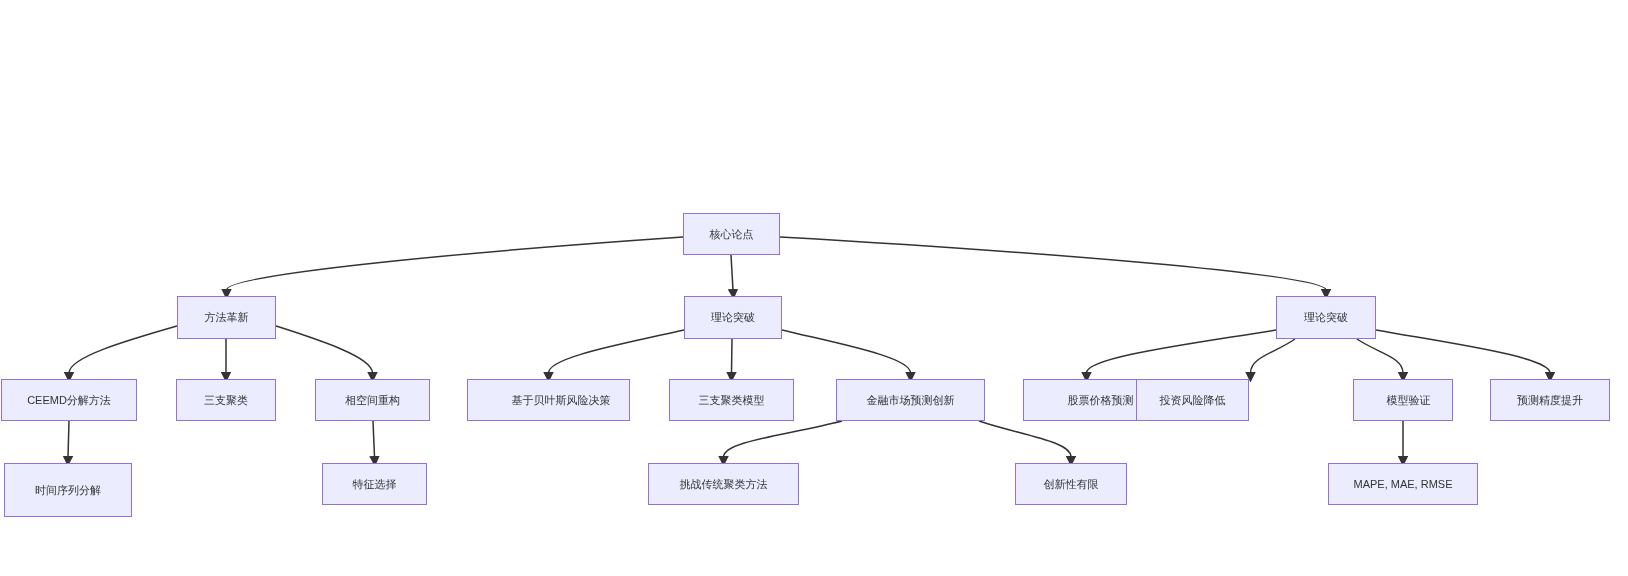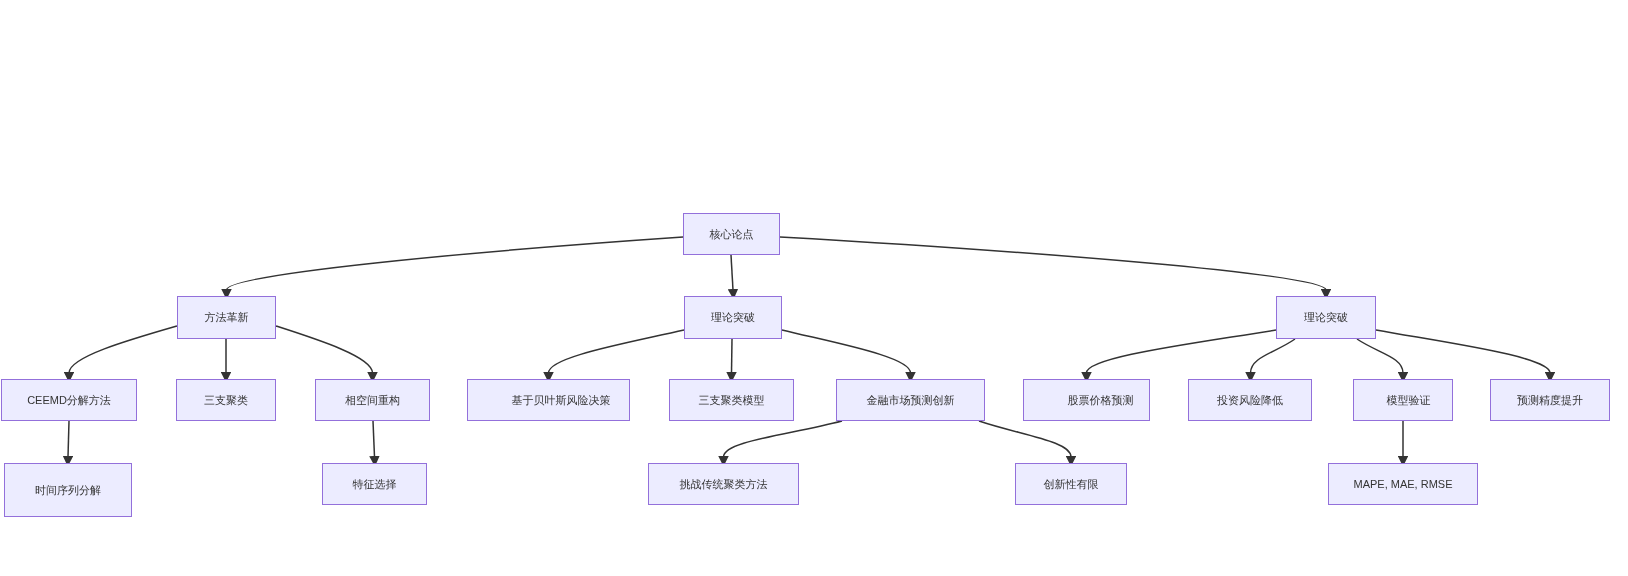--- a/index.html
+++ b/index.html
@@ -93,21 +93,21 @@
       </div>
       <div class="node" style="left: 669px; top: 379px; width: 125px; height: 42px;">
         <span>三支聚类模型</span>
       </div>
       <div class="node" style="left: 836px; top: 379px; width: 149px; height: 42px;">
         <span>金融市场预测创新</span>
       </div>
       <div class="node" style="left: 1023px; top: 379px; width: 127px; height: 42px; padding-left: 28px;">
         <span>股票价格预测</span>
       </div>
-      <div class="node" style="left: 1188px; top: 379px; width: 124px; height: 42px;">
+      <div class="node" style="left: 1136px; top: 379px; width: 113px; height: 42px;">
         <span>投资风险降低</span>
       </div>
       <div class="node" style="left: 1353px; top: 379px; width: 100px; height: 42px; padding-left: 11px;">
         <span>模型验证</span>
       </div>
       <div class="node" style="left: 1490px; top: 379px; width: 120px; height: 42px;">
         <span>预测精度提升</span>
       </div>
       <div class="node" style="left: 4px; top: 463px; width: 128px; height: 54px;">
         <span>时间序列分解</span>

